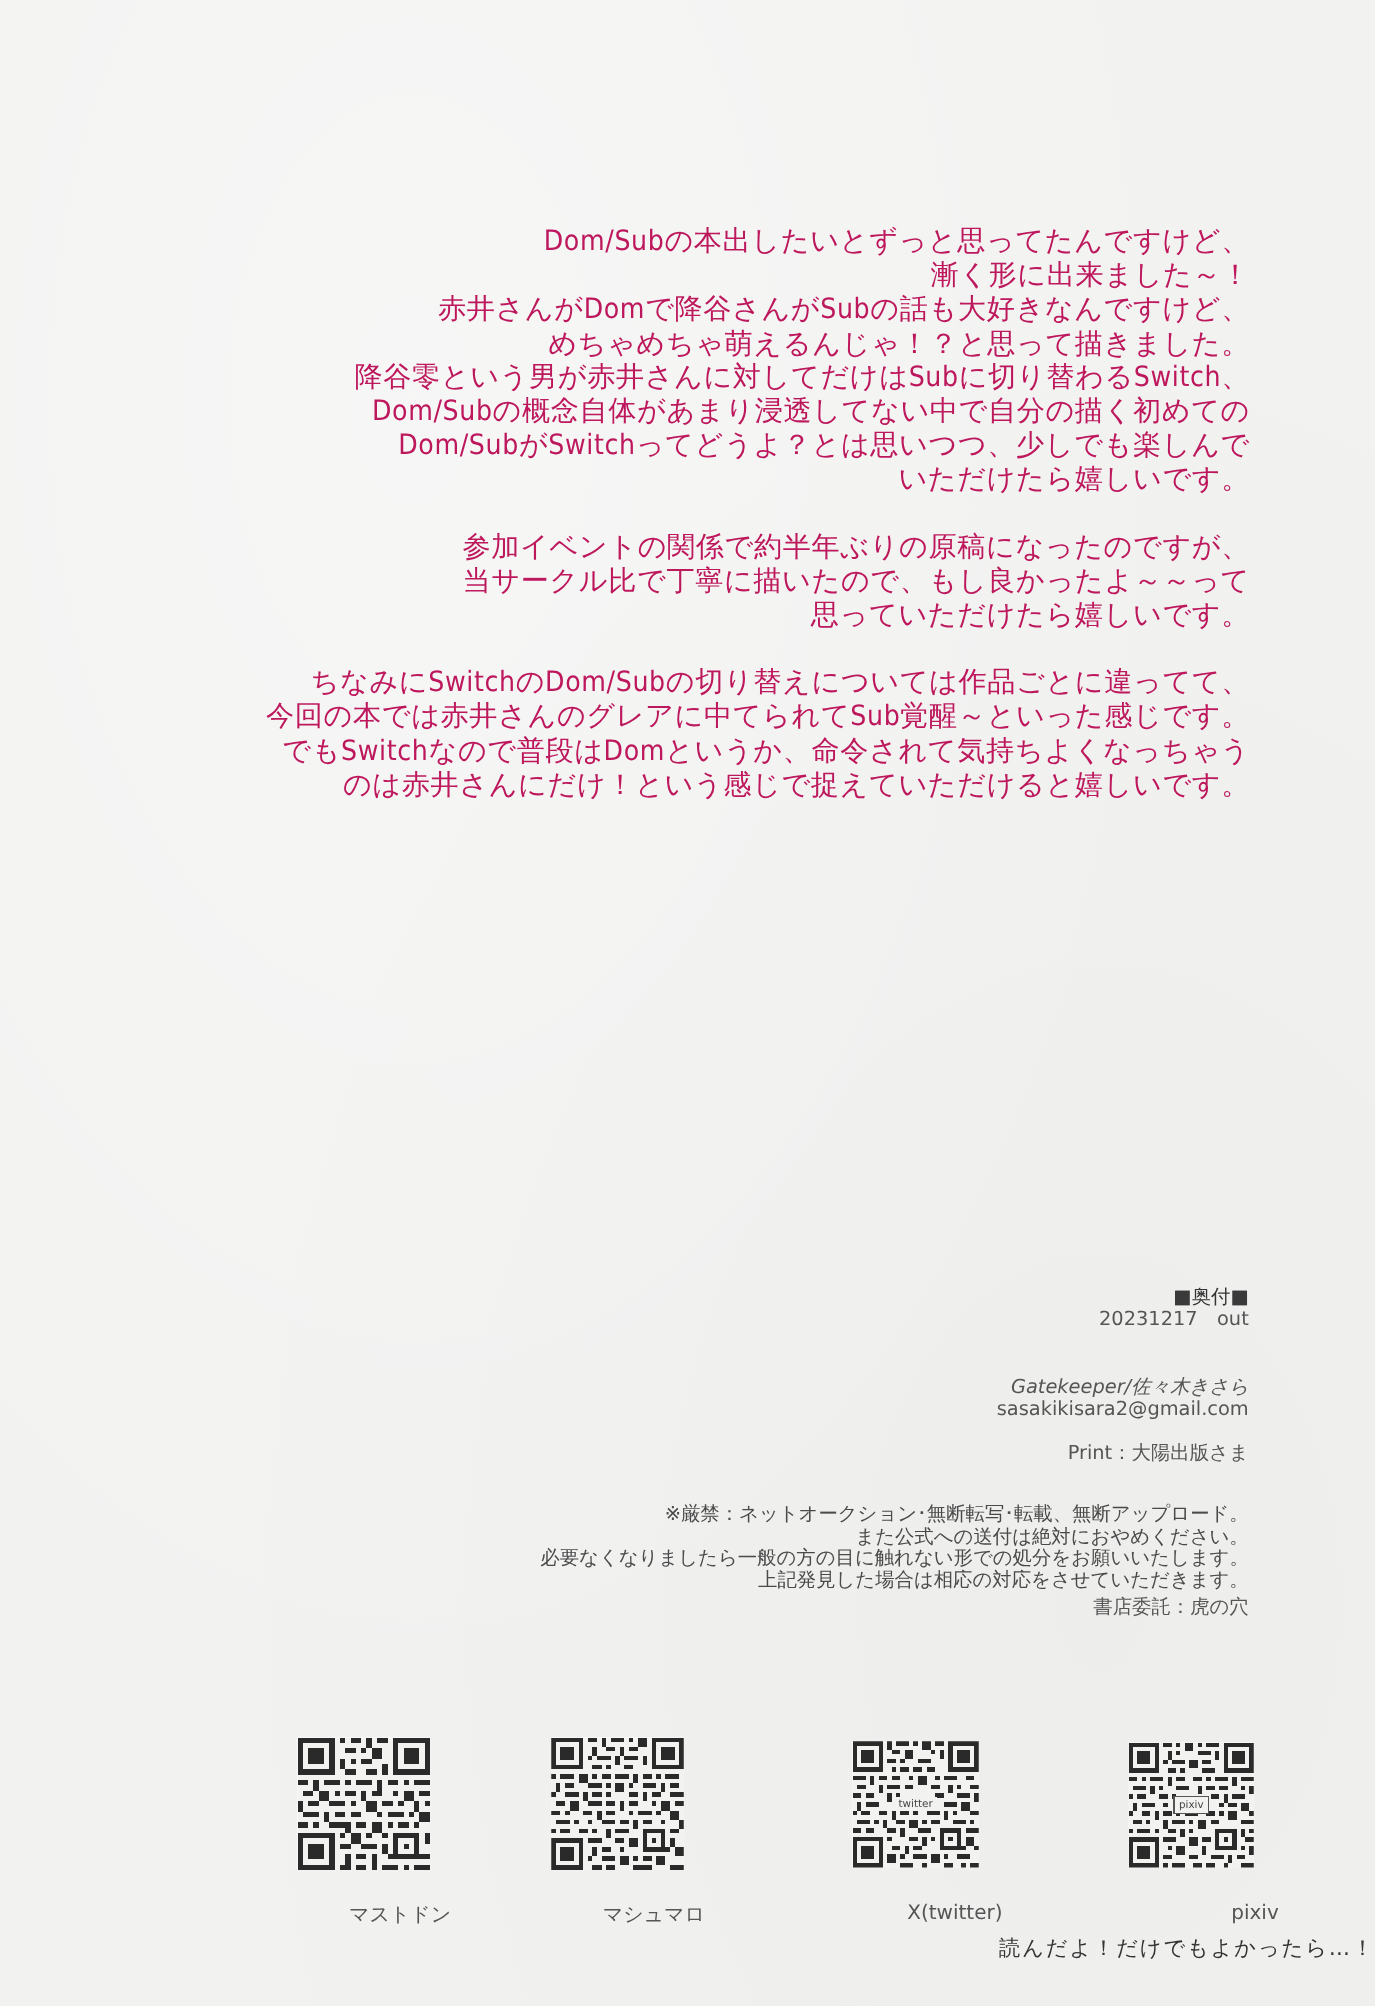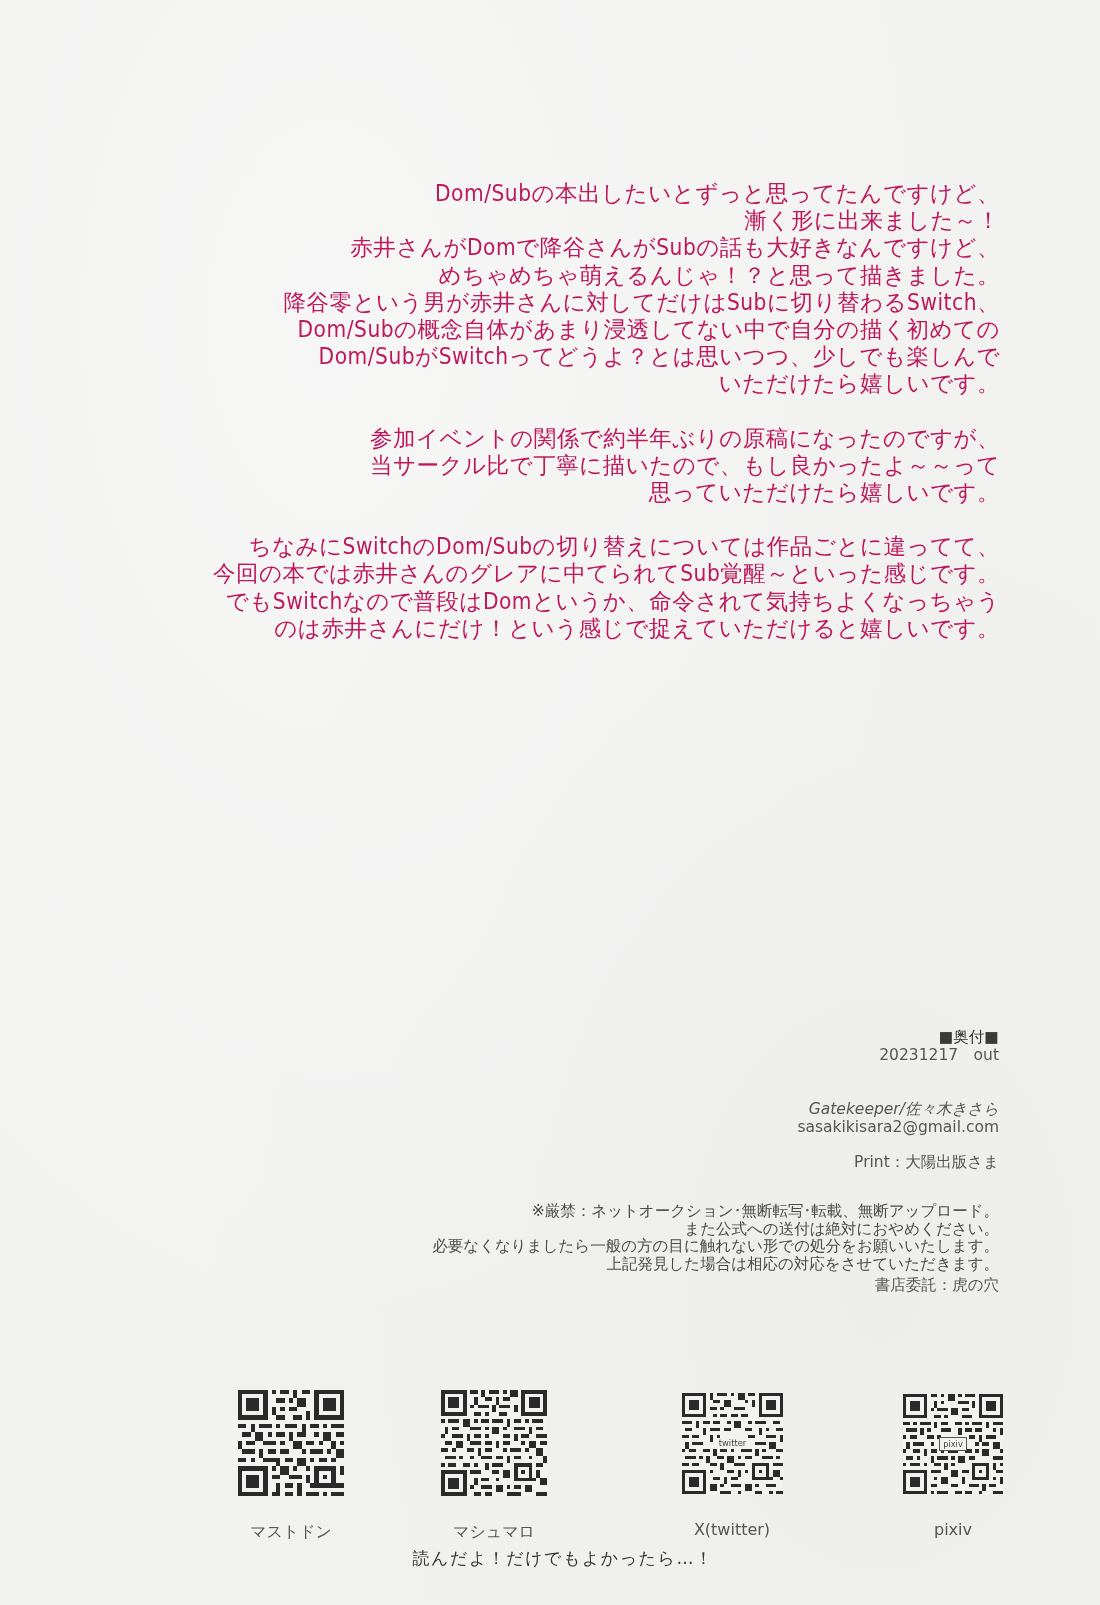--- a/index.html
+++ b/index.html
@@ -65,40 +65,40 @@
       position: absolute;
       left: 0;
       top: 1390px;
       width: 1100px;
       height: 150px;
     }
     .qr-item {
       position: absolute;
       top: 0;
       width: 140px;
-      text-align: center;
+      text-align: right;
     }
     .qr-item .qr {
       display: block;
       margin: 0 auto;
       background: #fff;
     }
     .qr-item .label {
       display: block;
       margin-top: 26px;
       font-size: 16px;
       color: #555;
       font-family: "DejaVu Sans", sans-serif;
     }
     .closing {
       position: absolute;
       top: 1547px;
       left: 0;
       width: 1100px;
-      text-align: center;
+      text-align: right;
       font-size: 17px;
       color: #333;
       letter-spacing: 1.5px;
       padding-left: 26px;
       box-sizing: border-box;
     }
   </style>
 </head>
 <body>
 

